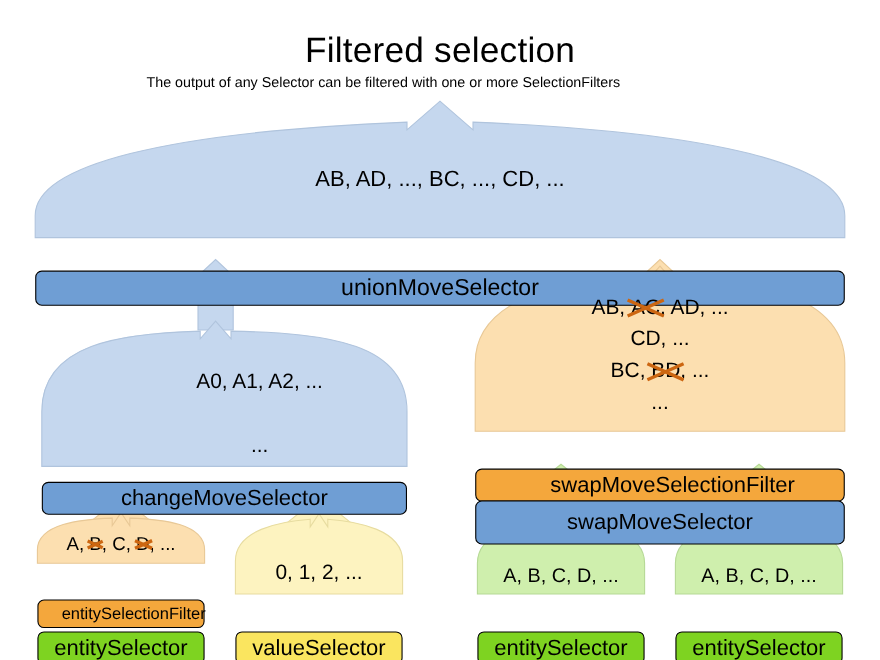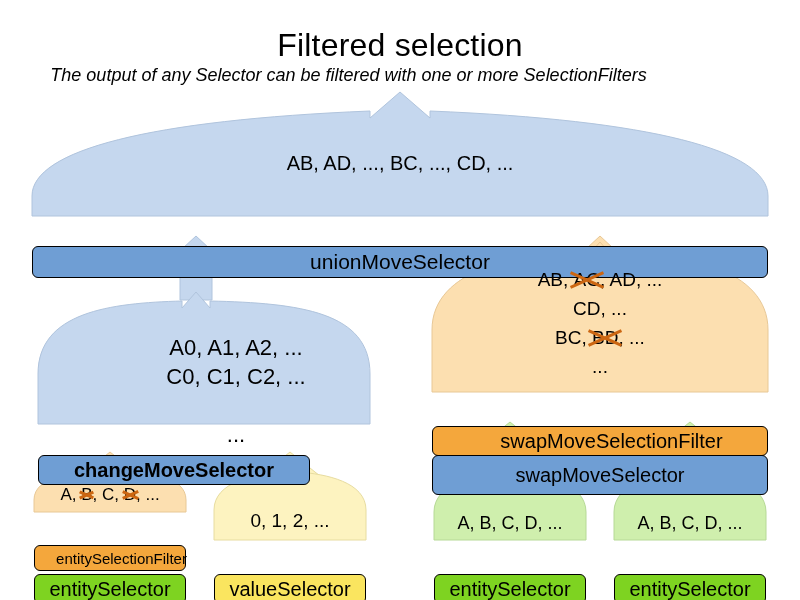--- a/index.html
+++ b/index.html
@@ -32,23 +32,22 @@
     font-weight: normal;
     letter-spacing: 0.2px;
     line-height: 38px;
   }
   .subtitle {
     position: absolute;
     left: 0;
     top: 67px;
     width: 697px;
     text-align: center;
-    font-size: 18px;
+    font-size: 13px;
     line-height: 16px;
-    font-style: italic;
   }
   .bar {
     position: absolute;
     box-sizing: border-box;
     border: 1.4px solid #000000;
     border-radius: 6px;
     display: flex;
     align-items: center;
     justify-content: center;
     text-align: center;
@@ -198,27 +197,26 @@
 <div class="title">Filtered selection</div>
 <div class="subtitle">The output of any Selector can be filtered with one or more SelectionFilters</div>
 
 <div class="lines" style="left:32px; top:148px; width:736px; font-size:20px; line-height:30px;">
   <span class="ln">AB, AD, ..., BC, ..., CD, ...</span>
 </div>
 <div class="bar blue" style="left:32px; top:210px; width:736px; height:32px; font-size:21px;">
   <span>unionMoveSelector</span>
 </div>
 
-<div class="lines" style="left:38px; top:333px; width:396px; font-size:22px; line-height:29px;">
+<div class="lines" style="left:38px; top:333px; width:396px; font-size:19px; line-height:29px;">
   <span class="ln">A0, A1, A2, ...</span>
-  <span class="ln">C0, C1, C2, ...</span>
   <span class="ln" style="visibility:hidden;">...</span>
   <span class="ln">...</span>
 </div>
-<div class="bar blue" style="left:38px; top:419px; width:272px; height:30px; font-size:20px;font-weight:bold;">
+<div class="bar blue" style="left:38px; top:402px; width:332px; height:30px; font-size:20px;">
   <span>changeMoveSelector</span>
 </div>
 
 <div class="lines" style="left:432px; top:265px; width:336px; font-size:19px; line-height:29px;">
   <span class="ln">
     <span>AB, </span><span class="xed">AC</span><span>, AD, ...</span>
   </span>
   <span class="ln">CD, ...</span>
   <span class="ln">
     <span>BC, </span><span class="xed">BD</span><span>, ...</span>

